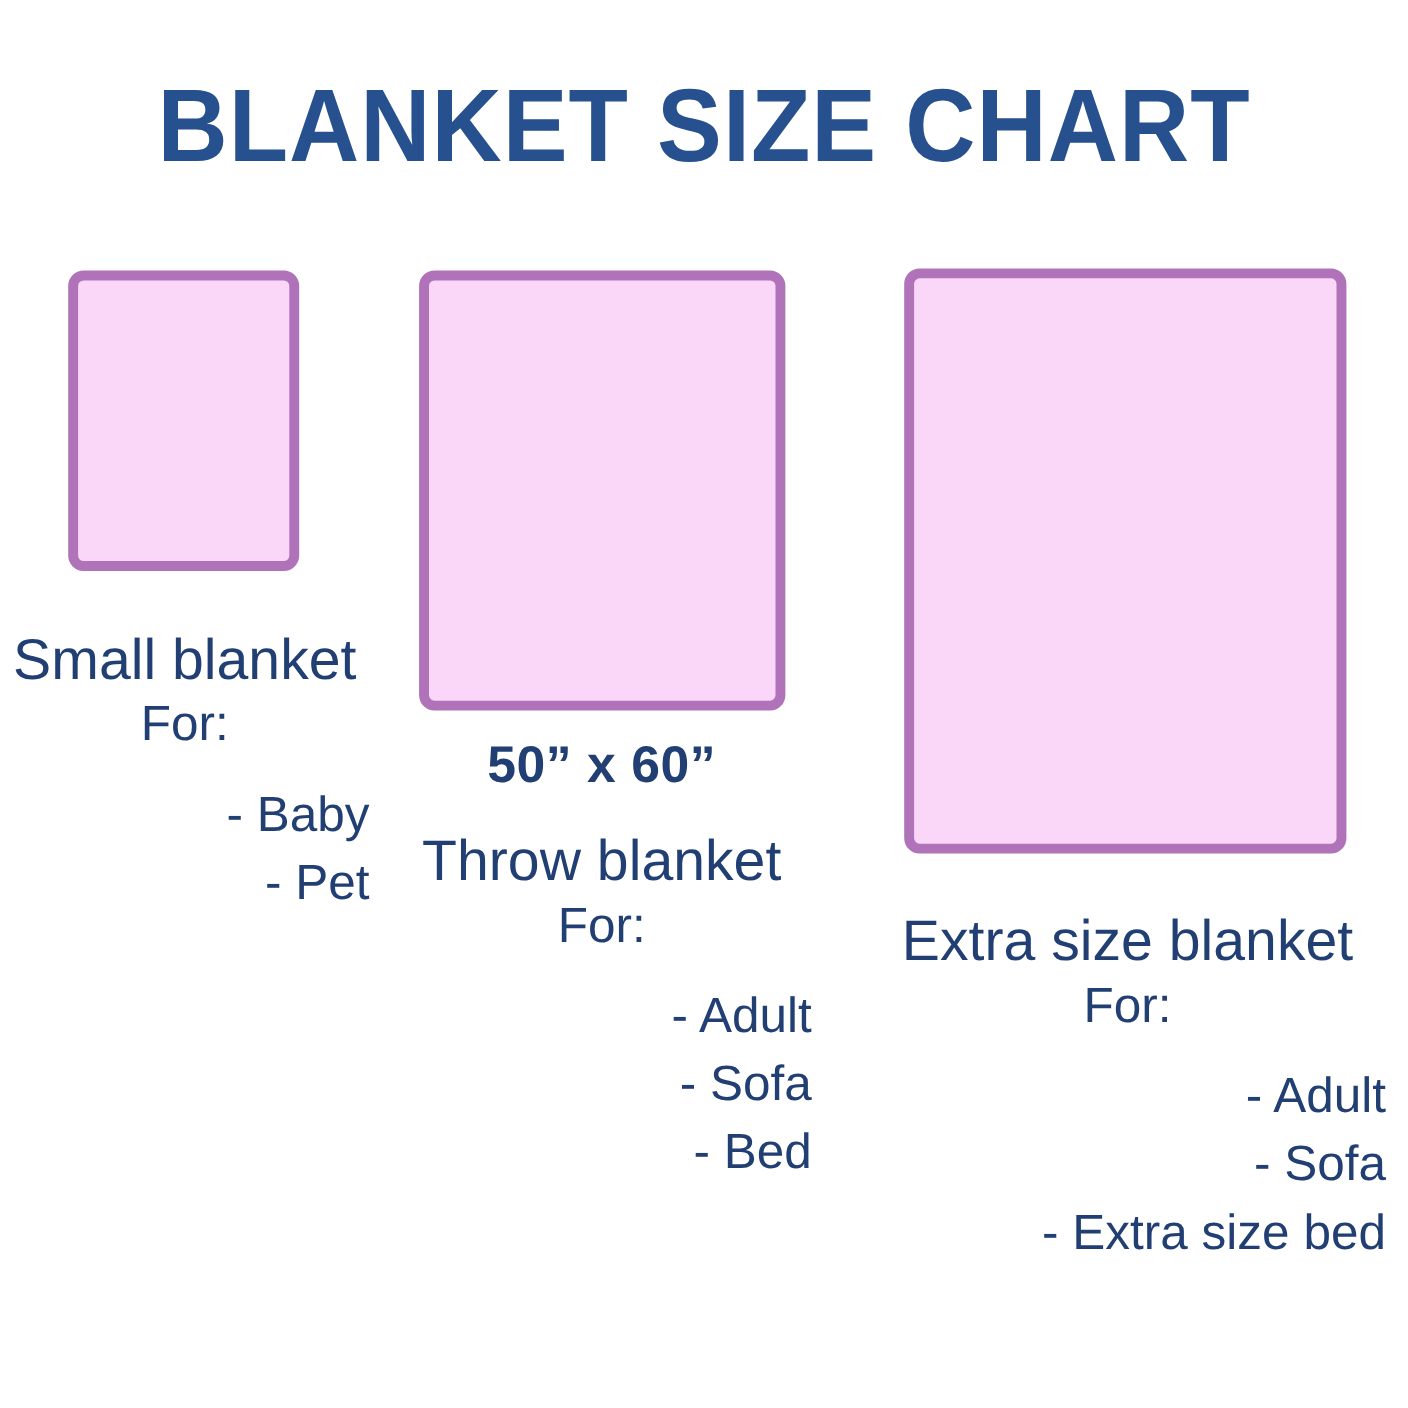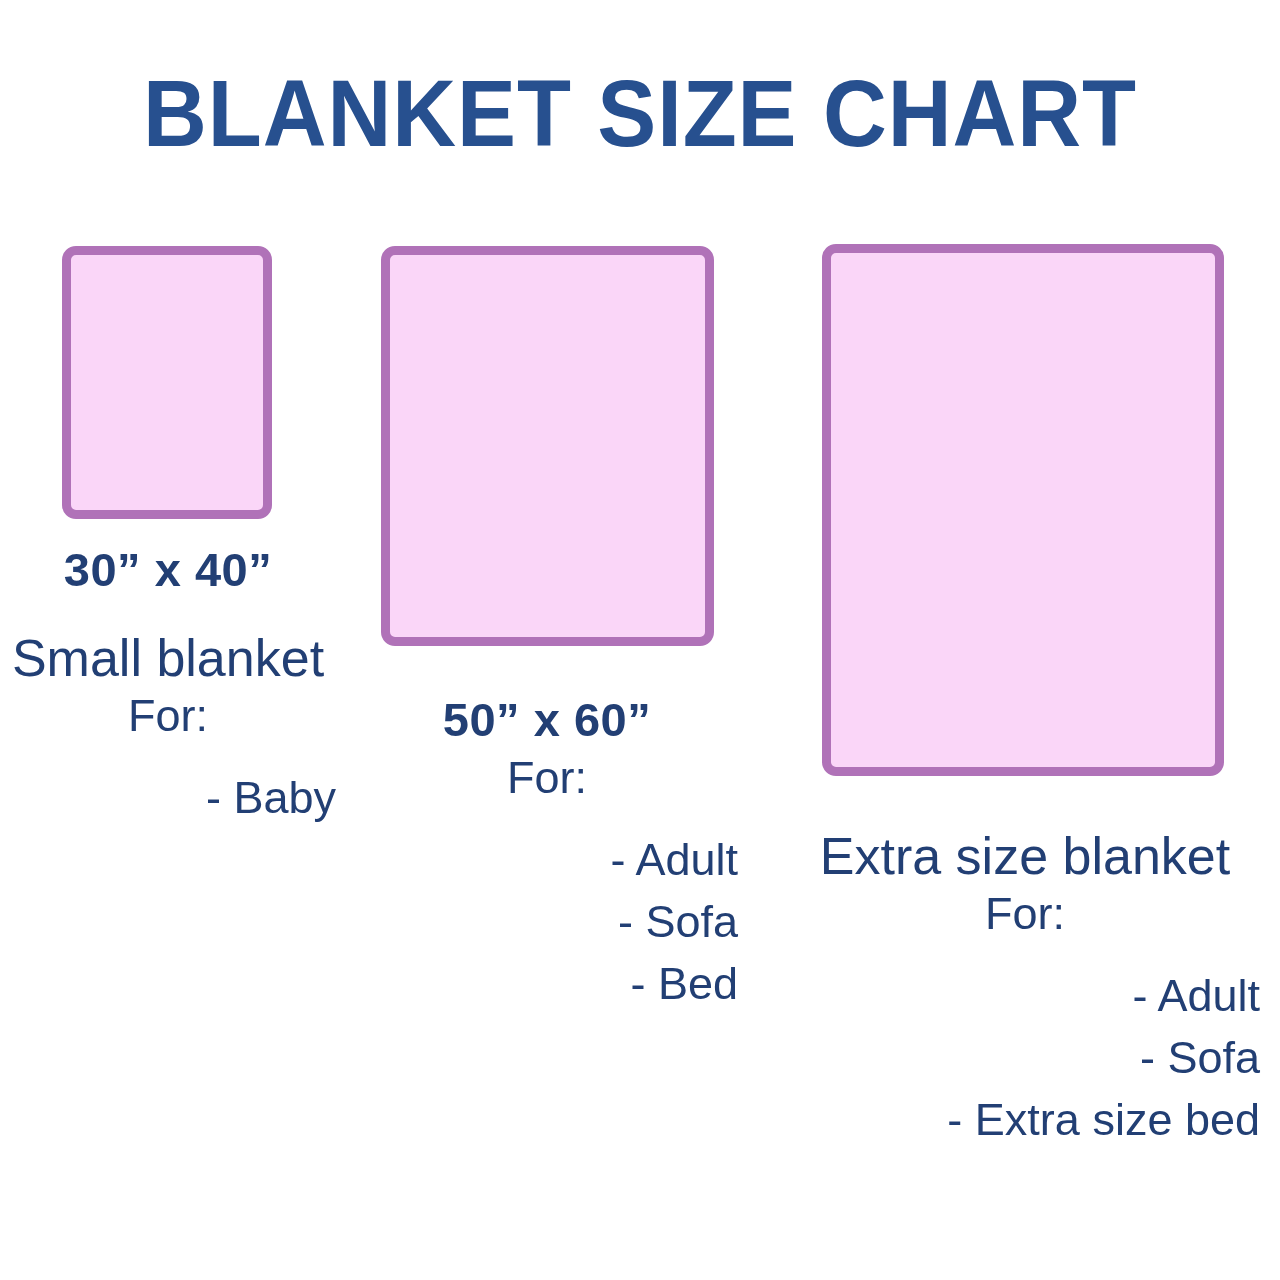--- a/index.html
+++ b/index.html
@@ -78,21 +78,21 @@
 
   
   .text-block {
     position: absolute;
     width: 100%;
     text-align: center;
     color: #223f74;
     font-family: "Liberation Sans", sans-serif;
   }
   .block-small  { top: 541px; }
-  .block-throw  { top: 691px; }
+  .block-throw  { top: 666px; }
   .block-xlarge { top: 797px; }
 
   .dim-label {
     font-size: 47px;
     font-weight: bold;
     line-height: 58px;
     letter-spacing: 0.5px;
     white-space: nowrap;
   }
   .type-label {
@@ -125,33 +125,34 @@
 </head>
 <body>
 
 <div id="chart-root">
 
   <div class="chart-title">BLANKET SIZE CHART</div>
 
   <div class="column col-small">
     <div class="swatch swatch-small"></div>
     <div class="text-block block-small">
-      <div class="dim-label">30” x 40”</div>
       <div class="type-label">Small blanket</div>
       <div class="for-label">For:</div>
       <ul class="use-list">
         <li class="use-item">- Baby</li>
+        <li class="use-item">- Pet</li>
       </ul>
     </div>
   </div>
 
   <div class="column col-throw">
     <div class="swatch swatch-throw"></div>
     <div class="text-block block-throw">
       <div class="dim-label">50” x 60”</div>
+      <div class="type-label">Throw blanket</div>
       <div class="for-label">For:</div>
       <ul class="use-list">
         <li class="use-item">- Adult</li>
         <li class="use-item">- Sofa</li>
         <li class="use-item">- Bed</li>
       </ul>
     </div>
   </div>
 
   <div class="column col-xlarge">

